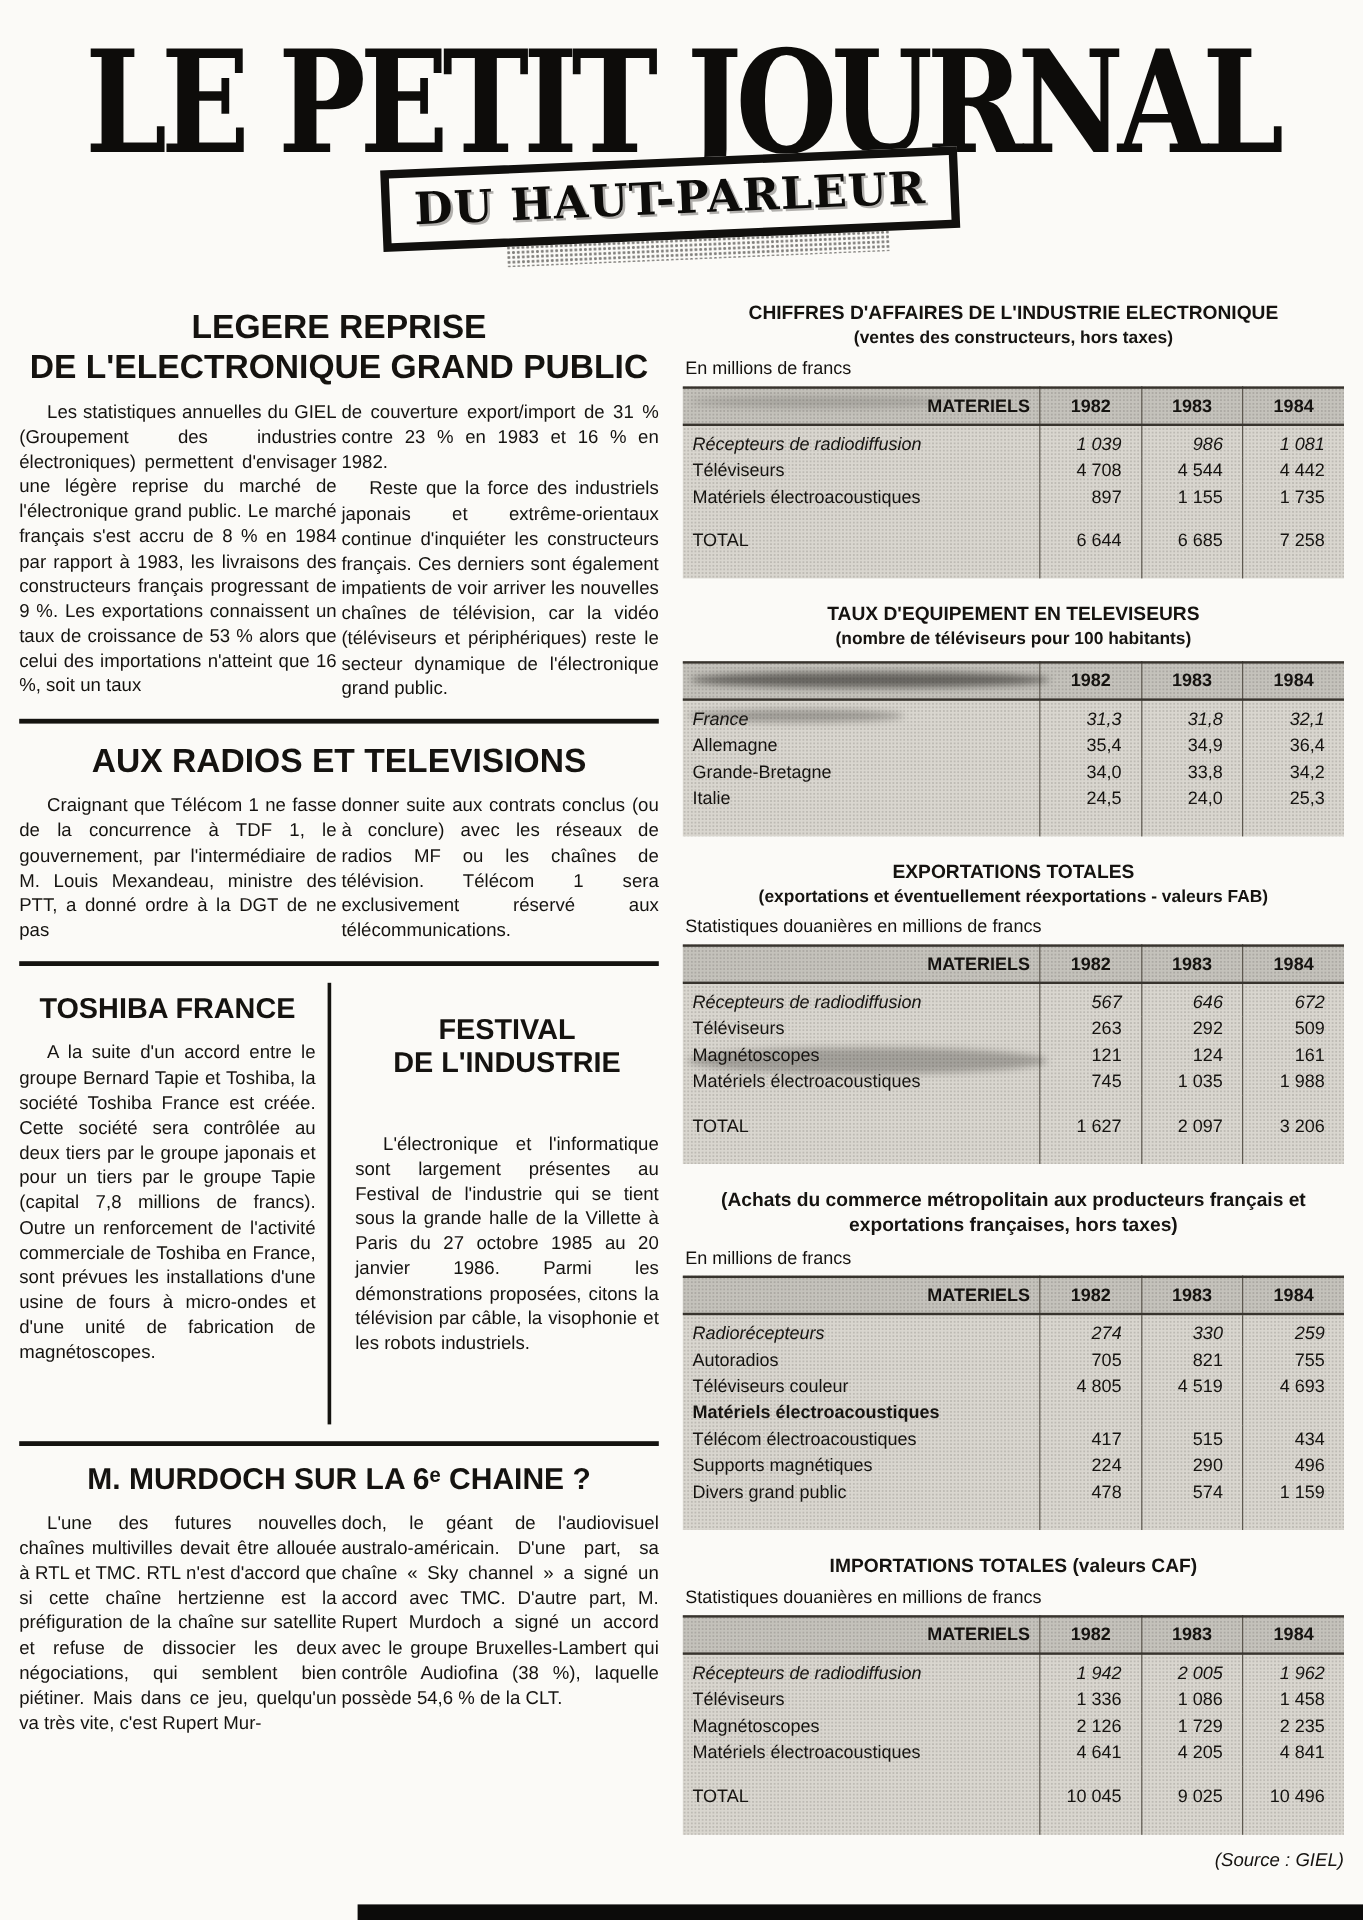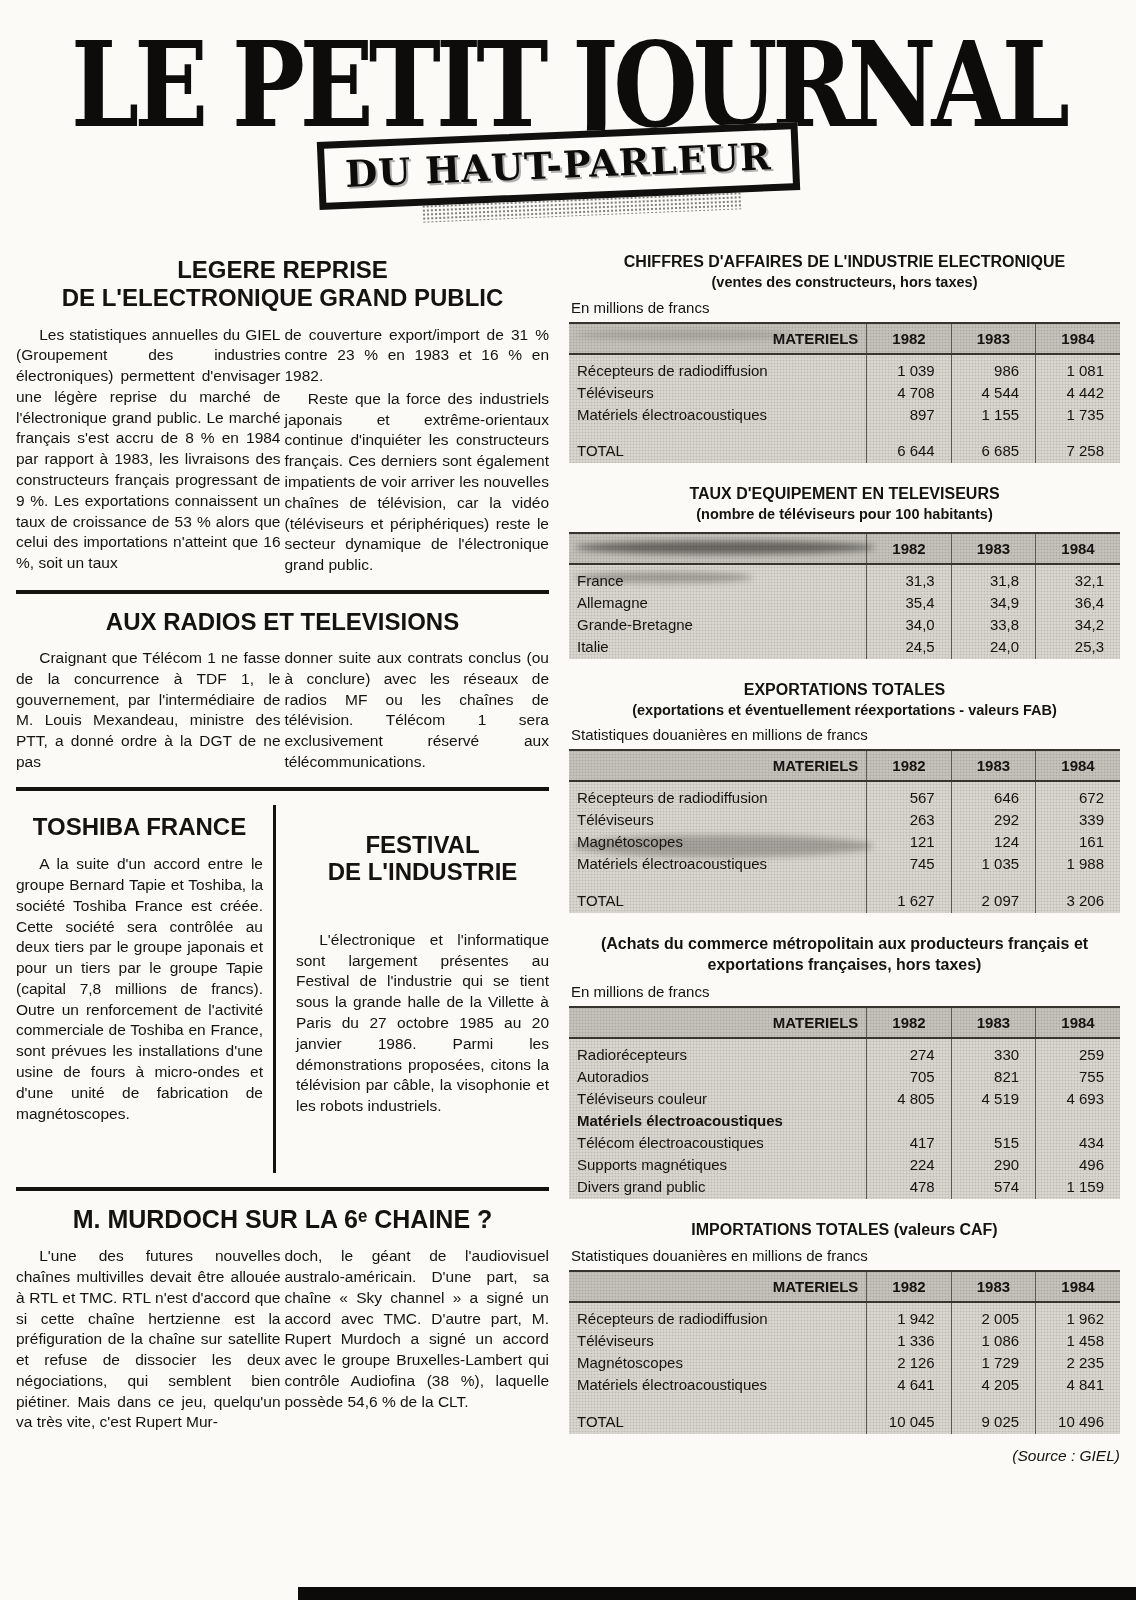--- a/index.html
+++ b/index.html
@@ -20,21 +20,21 @@
     background:#fcfbf8; border:7px solid #11100e; padding:4px 20px 6px; }
   .stamp-text { font-family:"DejaVu Serif", serif; font-weight:bold; font-size:37px;
     letter-spacing:1px; color:#0d0c0a; text-shadow:2px 2px 0 rgba(40,38,34,.35); white-space:nowrap; }
 
   
   .content { position:absolute; top:252px; left:16px; right:16px; bottom:0; display:flex; gap:20px; }
   .col-left { width:533px; flex:0 0 533px; }
   .col-right { flex:1; min-width:0; }
 
   
-  .art-heading { font-size:24px; font-weight:bold; text-align:center; line-height:1.18; margin:4px 0 12px; }
+  .art-heading { font-size:28px; font-weight:bold; text-align:center; line-height:1.18; margin:4px 0 12px; }
   .twocol { display:flex; gap:4px; }
   .tcol { flex:1; min-width:0; }
   .body-text p { font-size:15.5px; line-height:1.34; text-align:justify; }
   .body-text p.indent { text-indent:1.5em; }
   .body-text p + p { margin-top:2px; }
   .rule { border-top:4px solid #141310; margin:14px 0; }
   .duo-row { display:flex; min-height:368px; }
   .duo-left { flex:0 0 253px; padding-right:6px; }
   .vdivider { width:3px; background:#141310; align-self:stretch; margin:0 12px 0 4px; flex:0 0 3px; }
   .duo-right { flex:1; padding-left:8px; }
@@ -54,22 +54,22 @@
     background-color:#d9d6cf;
     background-image:radial-gradient(rgba(45,42,38,.16) .8px, transparent 1.1px);
     background-size:3px 3px; }
   table.ptable thead tr { border-top:2.5px solid #37332d; border-bottom:2.5px solid #37332d; }
   table.ptable th { background-color:rgba(20,18,15,.10); font-weight:bold; padding:6px 8px; }
   table.ptable th:first-child { text-align:right; width:54%; }
   table.ptable th.year-col { text-align:center; width:15.3%; }
   .year-col { border-left:1.5px solid #5d584f; }
   table.ptable td { padding:2.5px 8px; }
   table.ptable td.num { text-align:right; padding-right:16px; white-space:nowrap; }
-  table.ptable tbody tr:first-child td { padding-top:7px; }
-  table.ptable tbody tr:last-child td { padding-bottom:4px; }
+  table.ptable tbody tr:first-child td { padding-top:7px;font-style:italic; }
+  table.ptable tbody tr:last-child td { padding-bottom:23px; }
   tr.row-total td { padding-top:17px !important; }
   tr.row-subheader td:first-child { font-weight:bold; }
 
   .smudge { position:absolute; border-radius:50%; background:#1c1a17; filter:blur(3px); pointer-events:none; }
 
   .source-line { text-align:right; font-style:italic; font-size:15.5px; margin-top:9px; }
   .issue-line { text-align:right; font-weight:bold; font-size:15.5px; margin-top:20px; }
 
   .bottom-bar { position:absolute; left:298px; right:0; bottom:0; height:13px; background:#0c0b0a; }
 </style>
@@ -268,21 +268,21 @@
                 <tr>
                   <td>Récepteurs de radiodiffusion</td>
                   <td class="year-col num">567</td>
                   <td class="year-col num">646</td>
                   <td class="year-col num">672</td>
                 </tr>
                 <tr>
                   <td>Téléviseurs</td>
                   <td class="year-col num">263</td>
                   <td class="year-col num">292</td>
-                  <td class="year-col num">339</td>
+                  <td class="year-col num">509</td>
                 </tr>
                 <tr>
                   <td>Magnétoscopes</td>
                   <td class="year-col num">121</td>
                   <td class="year-col num">124</td>
                   <td class="year-col num">161</td>
                 </tr>
                 <tr>
                   <td>Matériels électroacoustiques</td>
                   <td class="year-col num">745</td>

